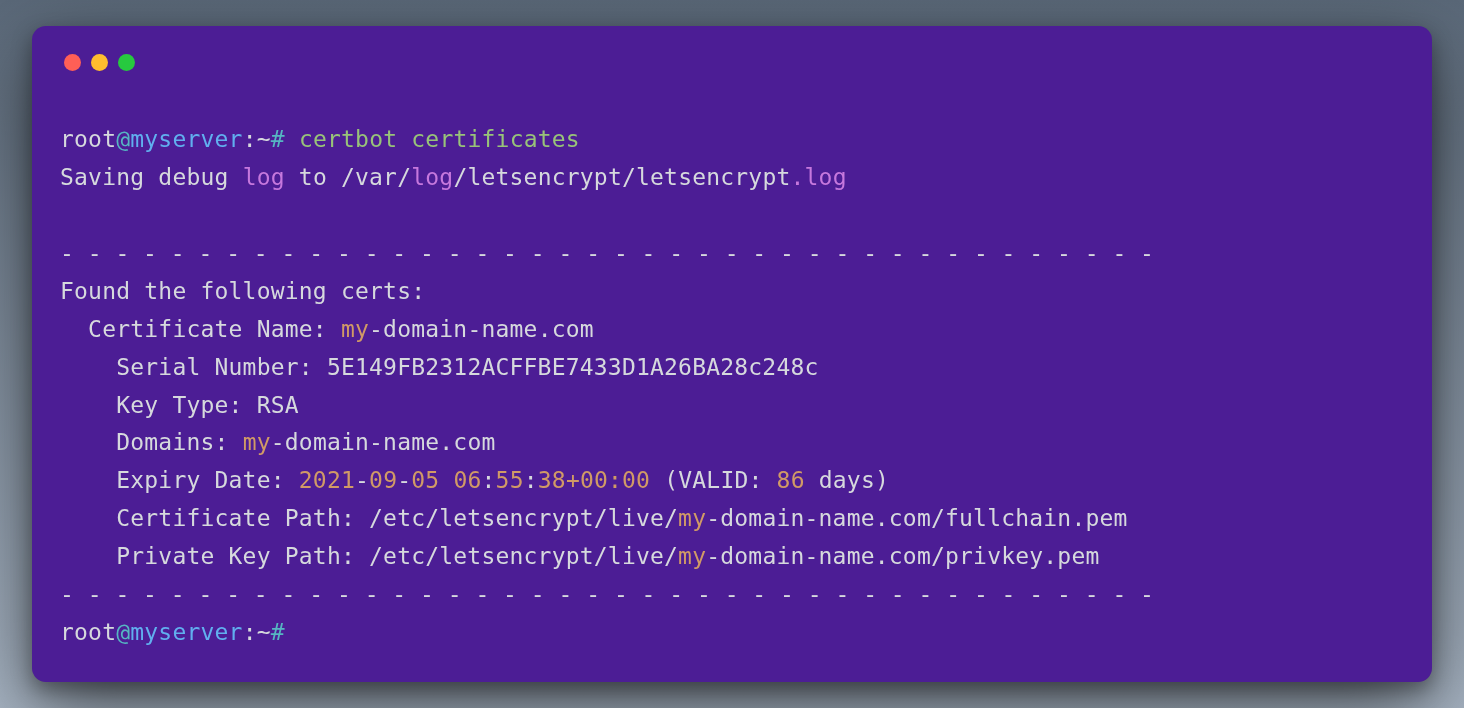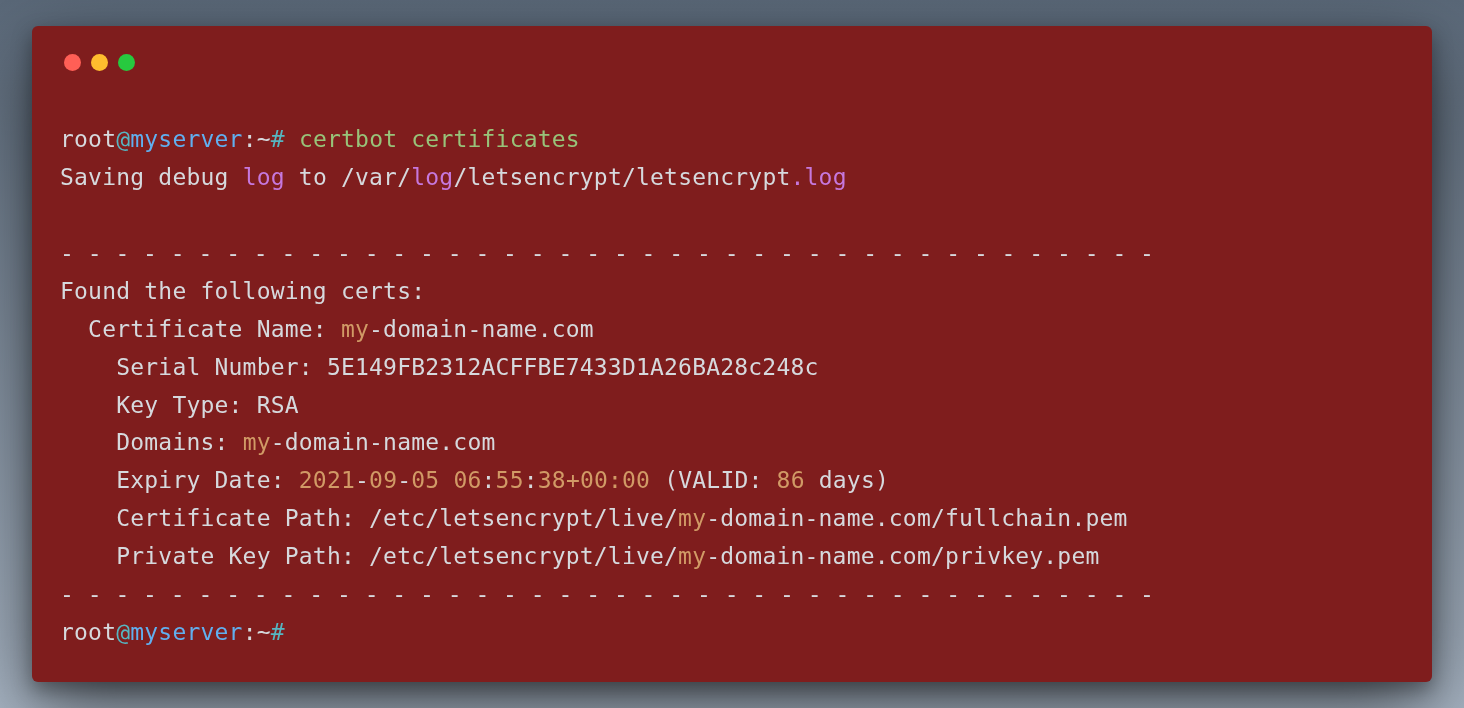--- a/index.html
+++ b/index.html
@@ -7,22 +7,22 @@
     width: 1464px;
     height: 708px;
     background: linear-gradient(180deg, #5a6878 0%, #a8b5c4 100%);
     font-family: ui-monospace, SFMono-Regular, Menlo, Monaco, Consolas, monospace;
     display: flex;
     align-items: center;
     justify-content: center;
   }
   .terminal {
     width: 1400px;
-    background: #7f1d1d;
-    border-radius: 6px;
+    background: #4c1d95;
+    border-radius: 14px;
     box-shadow: 0 30px 80px rgba(0,0,0,0.55), 0 8px 20px rgba(0,0,0,0.35);
     padding: 24px 28px 30px 28px;
     color: #d6d9dd;
     font-size: 23px;
     line-height: 1.65;
     letter-spacing: 0.2px;
   }
   .titlebar {
     display: flex;
     gap: 10px;

